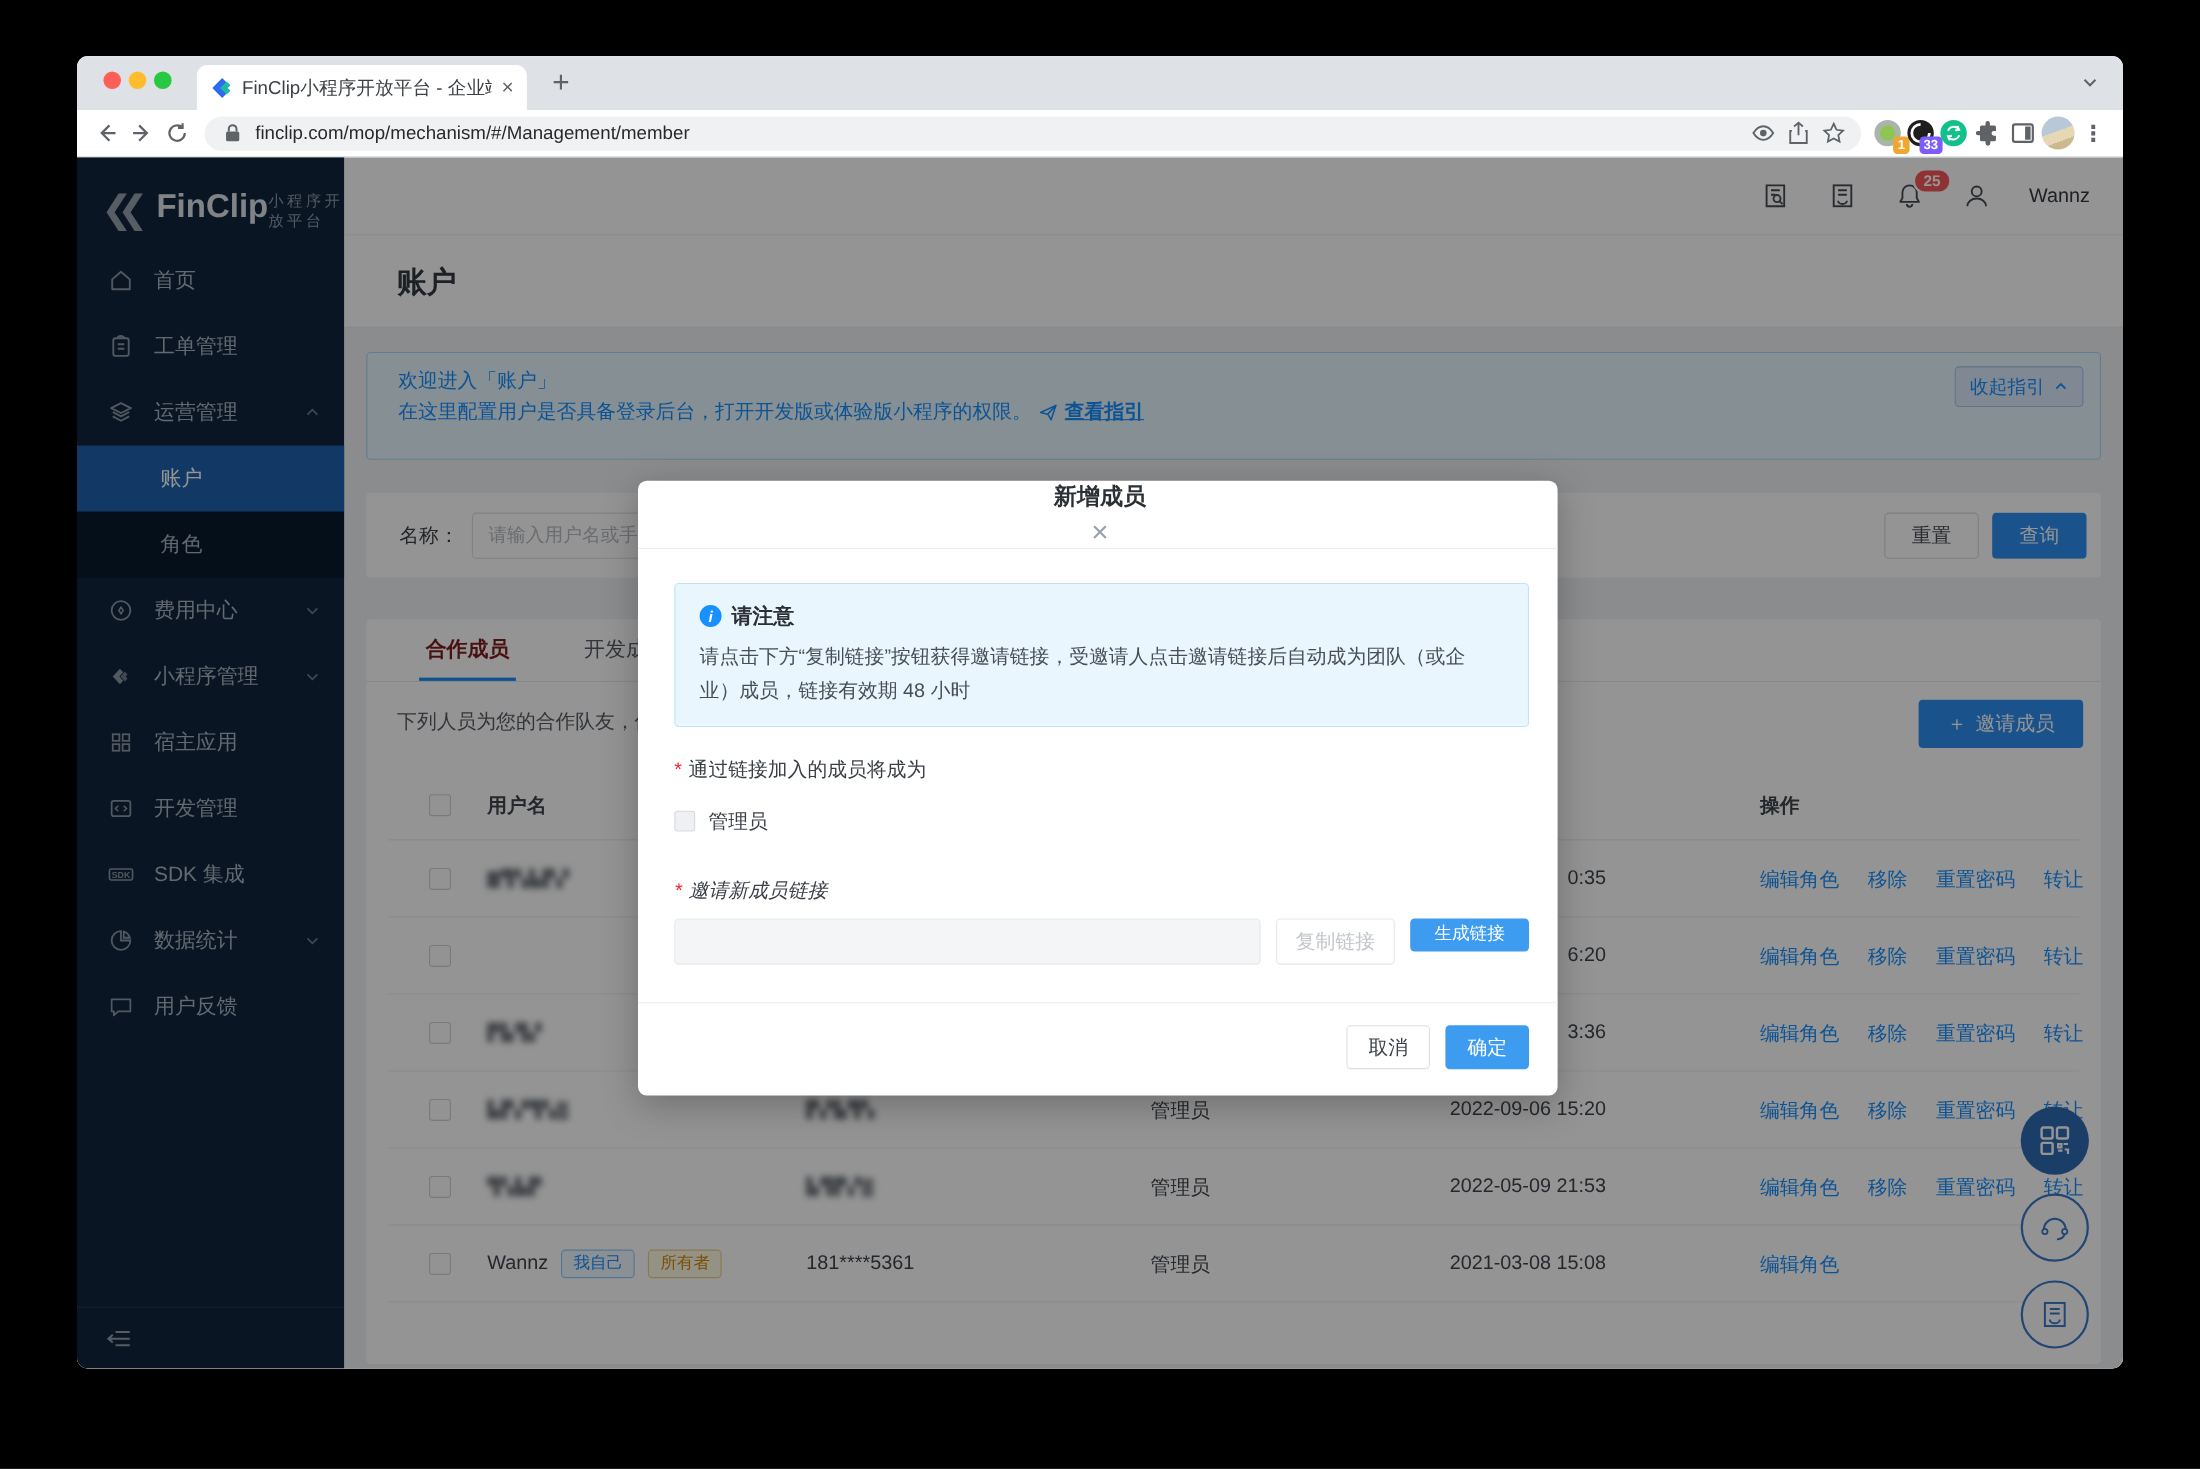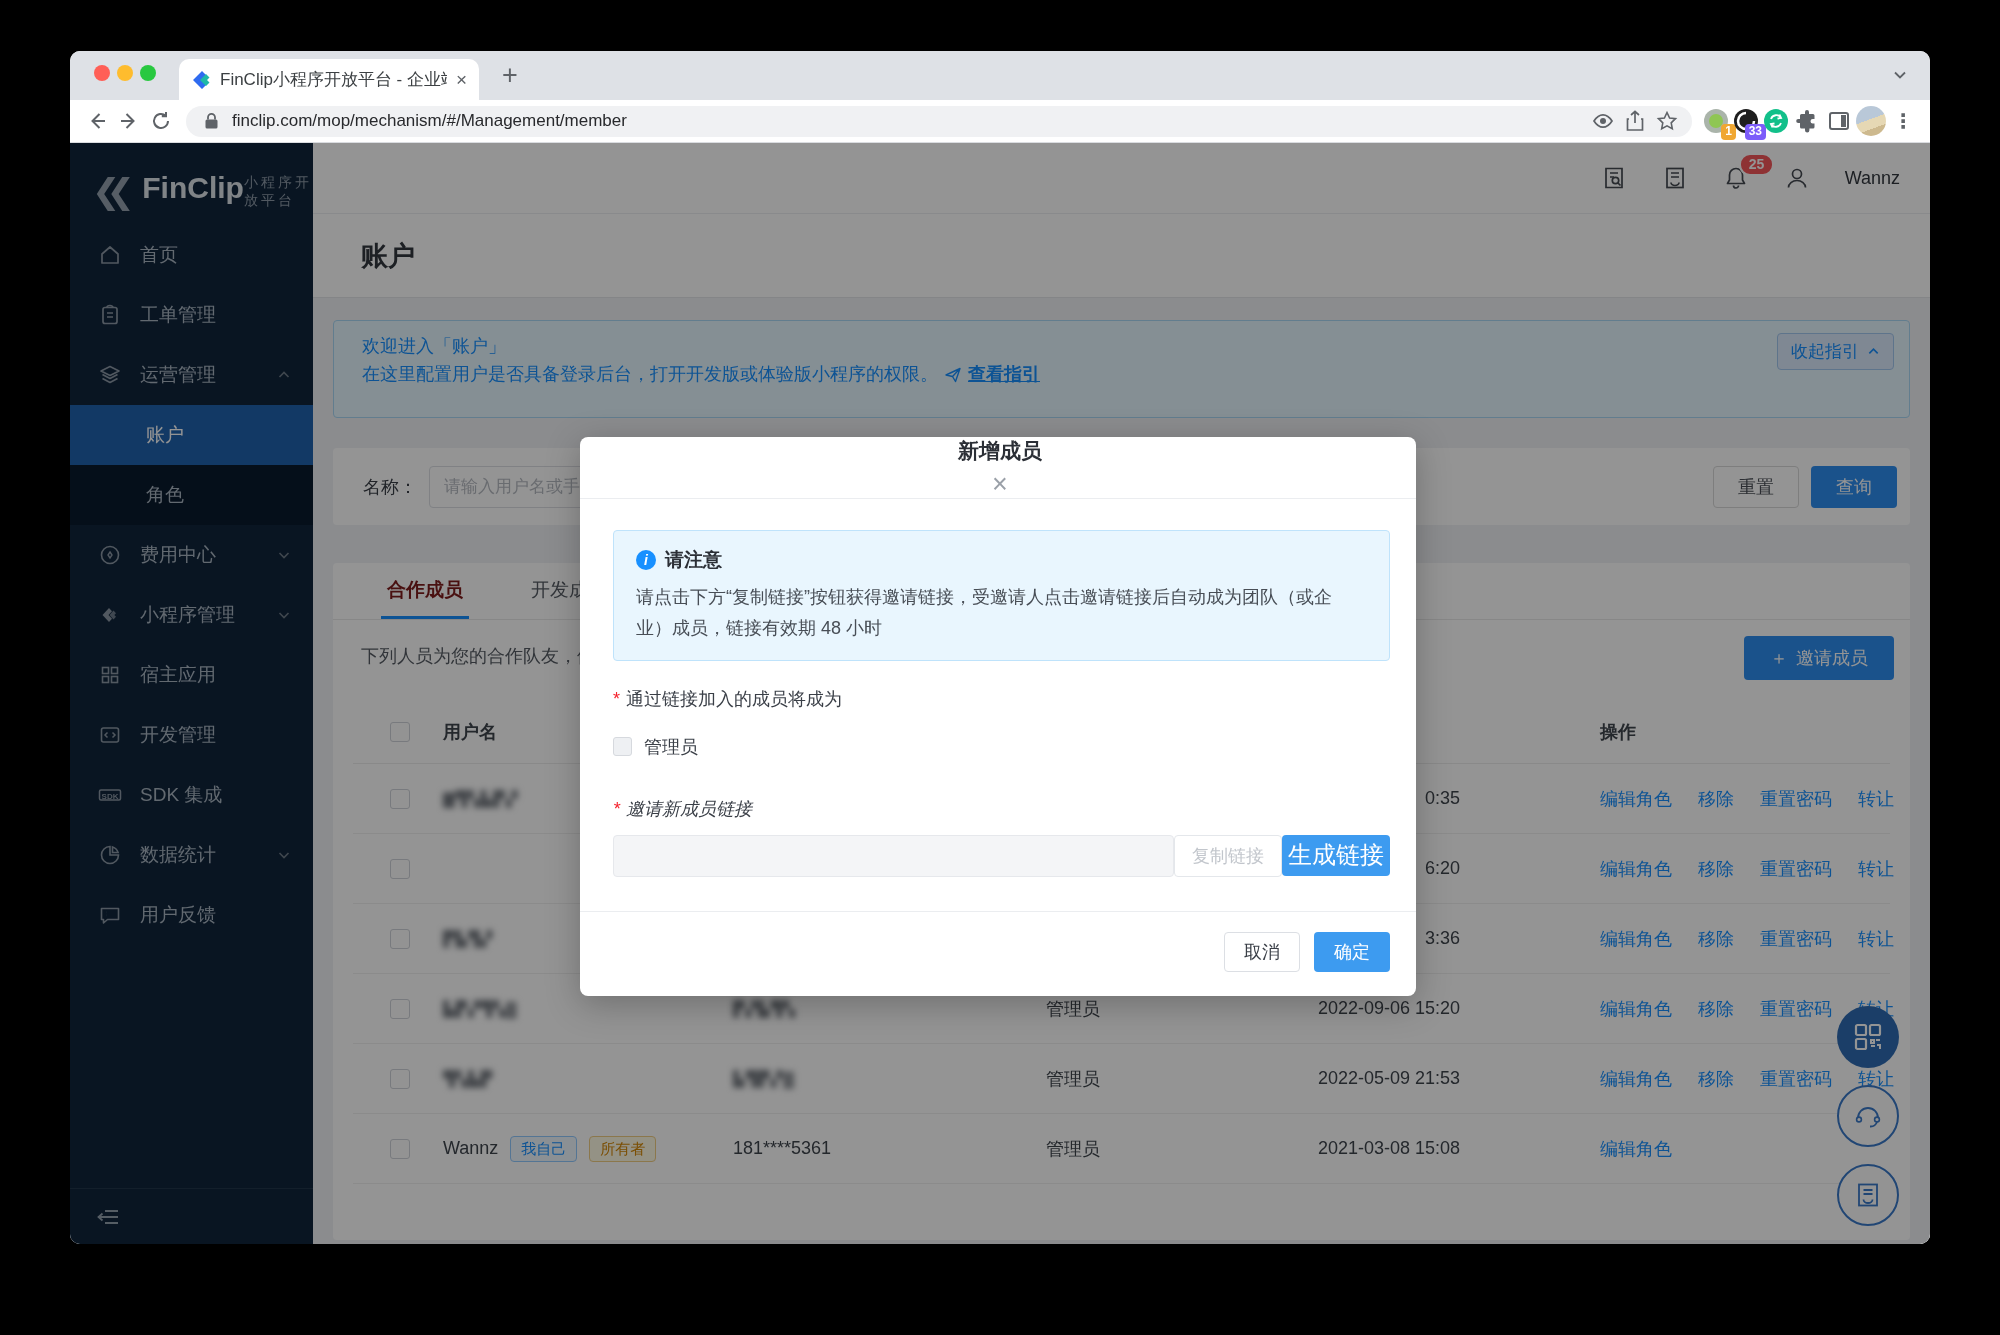--- a/index.html
+++ b/index.html
@@ -113,24 +113,24 @@
   .m-body{padding:31px 26px 34px 33px;}
   .alert{background:#e9f6fe;border:1px solid #bfe3fb;border-radius:4px;padding:16px 22px;}
   .alert-head{display:flex;align-items:center;gap:9px;font-size:19px;font-weight:700;color:#2b2f36;}
   .info-i{width:20px;height:20px;border-radius:50%;background:#1890ff;color:#fff;font-size:14px;font-weight:700;display:flex;align-items:center;justify-content:center;font-style:italic;}
   .alert-text{margin-top:9px;font-size:18px;color:#484e56;line-height:1.72;}
   .field-label{margin-top:26px;font-size:18px;color:#3a3f47;}
   .star{color:#f5222d;margin-right:6px;}
   .checkbox-row{margin-top:24px;display:flex;align-items:center;gap:12px;font-size:18px;color:#3a3f47;}
   .mcb{width:19px;height:19px;background:#eef0f3;border:1.5px solid #d6d9de;border-radius:3px;}
   .label2{margin-top:38px;font-style:italic;}
-  .link-row{margin-top:14px;display:flex;gap:0;}
+  .link-row{margin-top:14px;display:flex;gap:14px;}
   .link-input{flex:1;height:42px;background:#f4f5f7;border:1px solid #e6e8ec;border-radius:4px;}
   .btn-copy{width:108px;height:42px;background:#fff;border:1px solid #e4e7eb;border-radius:4px;color:#c2c6cc;font-size:18px;}
-  .btn-generate{width:108px;height:41px;background:#3d9bf0;border:none;border-radius:4px;color:#fff;font-size:24px;font-weight:500;}
+  .btn-generate{width:108px;height:30px;background:#3d9bf0;border:none;border-radius:4px;color:#fff;font-size:16px;font-weight:500;}
   .m-foot{border-top:1px solid #ebedf0;padding:20px 26px 24px;display:flex;justify-content:flex-end;gap:14px;}
   .btn-cancel{min-width:76px;height:40px;padding:0 16px;background:#fff;border:1px solid #dcdfe4;border-radius:4px;font-size:18px;color:#3a3f47;}
   .btn-ok{min-width:76px;height:40px;padding:0 16px;background:#3d9bf0;border:none;border-radius:4px;font-size:18px;color:#fff;}
   svg{display:block;}
 </style>
 </head>
 <body>
 
 <div class="stage">
 <div class="window">

